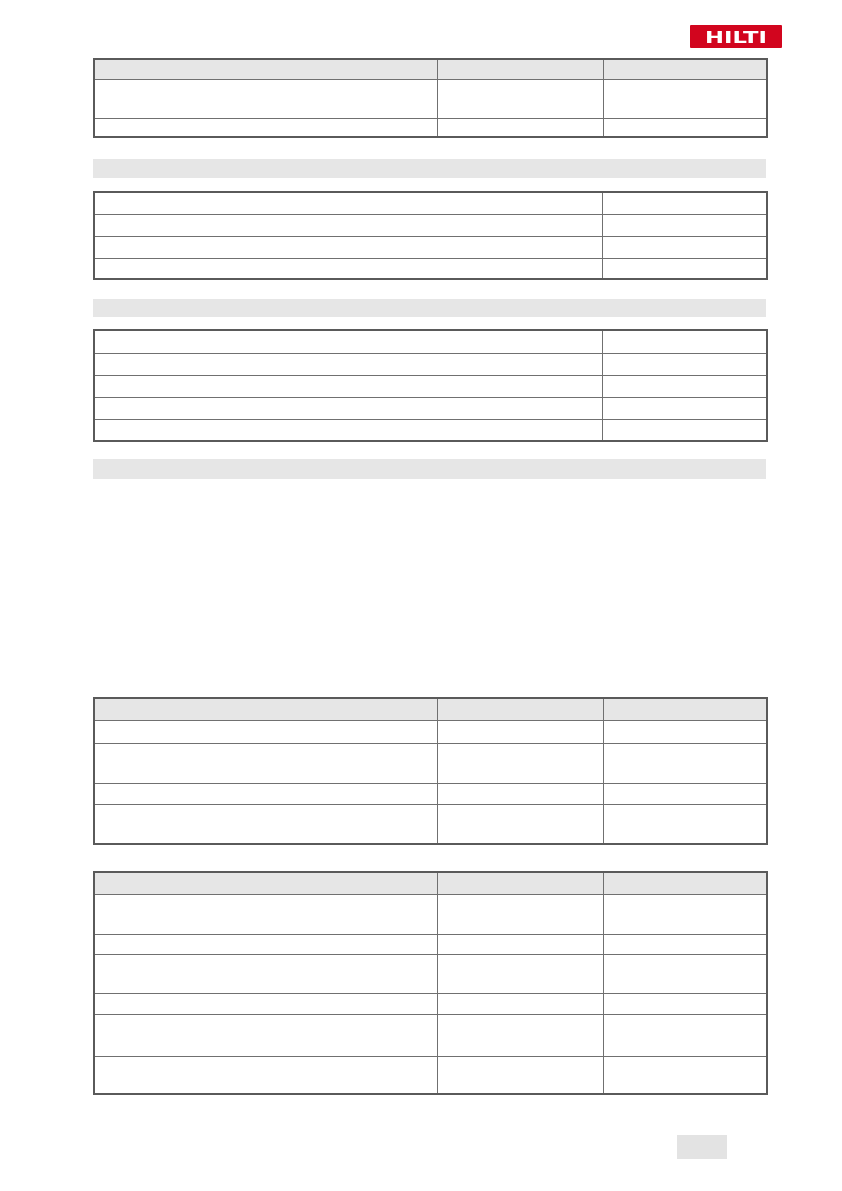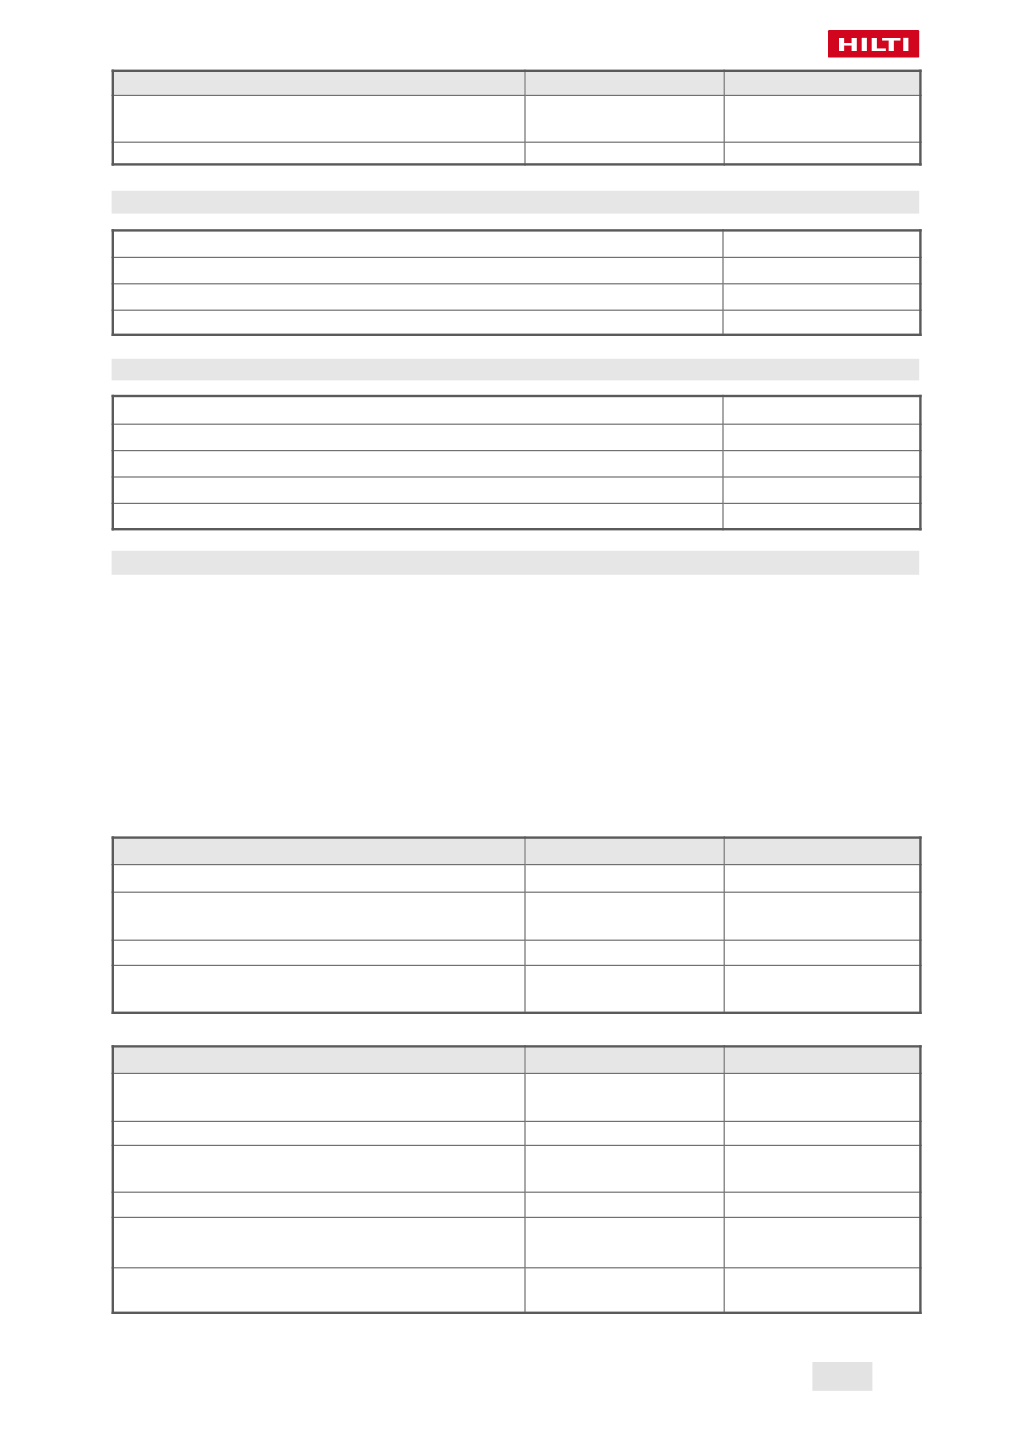--- a/index.html
+++ b/index.html
@@ -21,21 +21,21 @@
     position: relative;
     width: 842px;
     height: 1191px;
     background: var(--page-bg);
     overflow: hidden;
   }
   .logo {
     position: absolute;
     left: 690px;
     top: 25px;
-    width: 76px;
+    width: 92px;
     height: 23px;
     background: var(--brand-red);
     border-radius: 1px;
   }
   .logo svg { display: block; width: 100%; height: 100%; }
   table.doc {
     position: absolute;
     border-collapse: collapse;
     table-layout: fixed;
     border: 2px solid var(--border-outer);

